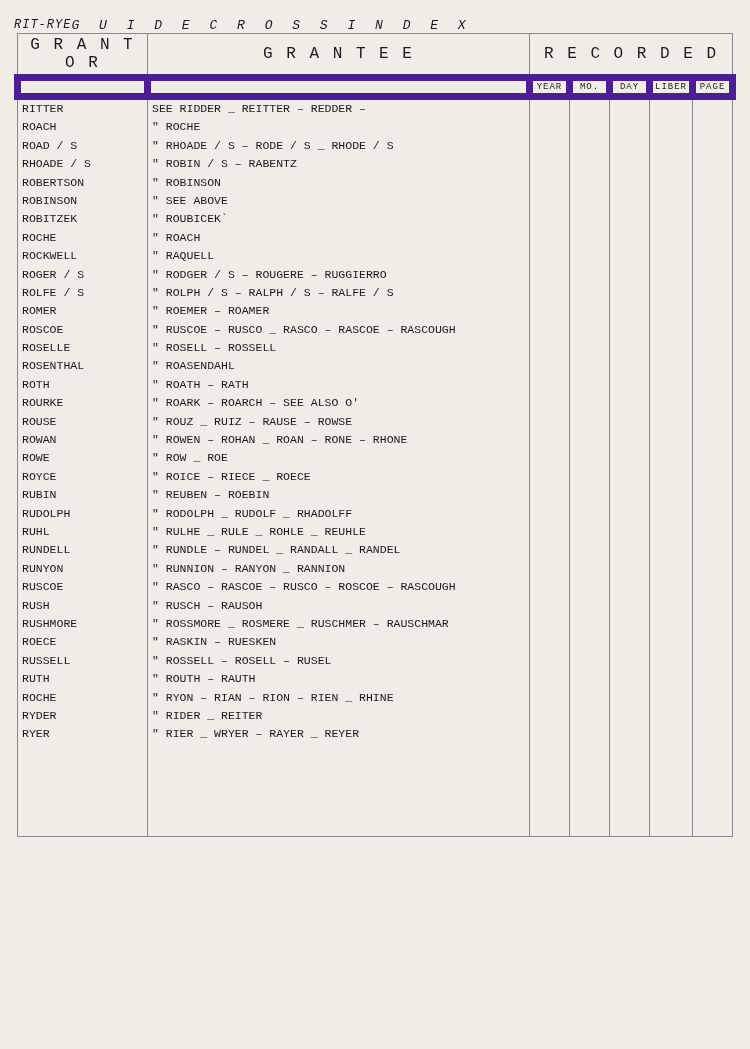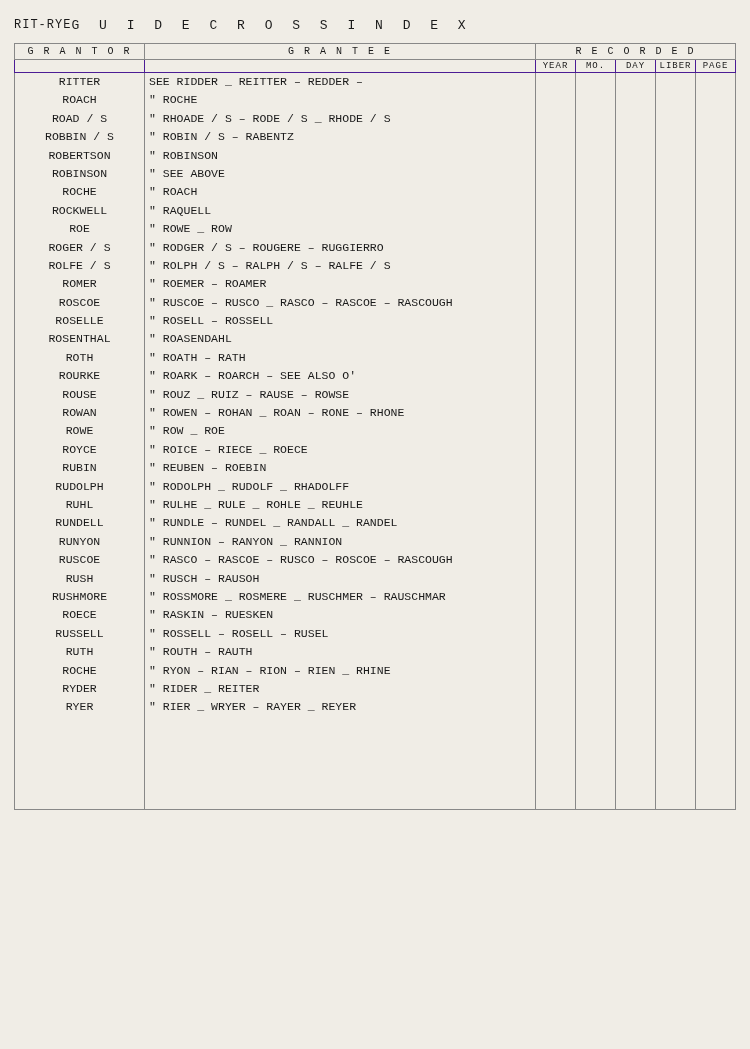--- a/index.html
+++ b/index.html
@@ -14,63 +14,63 @@
     .page {
       background: #f0ede6;
       width: 750px;
       min-height: 1049px;
       padding: 18px 14px 30px 14px;
       position: relative;
     }
     .page-title-row {
       display: flex;
       justify-content: space-between;
-      margin-bottom: 10px;
+      font-style: italic;
     }
     .page-id {
       font-size: 12px;
       letter-spacing: 1px;
     }
     .page-title {
       font-size: 13px;
       letter-spacing: 6px;
       text-align: left;
       flex: 1;
     }
     table.full {
       width: 100%;
       border-collapse: collapse;
     }
     .hdr-row th {
       border: 1px solid #888;
-      font-size: 10px;
+      font-size: 16px;
       letter-spacing: 2px;
       font-weight: normal;
       padding: 2px 4px;
       text-align: center;
     }
     .hdr-row2 th {
-      border: 1px solid #4c1d95;
+      border: 7px solid #4c1d95;
       font-size: 9px;
       letter-spacing: 1px;
       font-weight: normal;
       padding: 1px 2px;
       text-align: center;
     }
     .data-row td {
       border-left: 1px solid #888;
       border-right: 1px solid #888;
       font-size: 11.5px;
       padding: 0px 4px;
       line-height: 1.6;
     }
     .data-row:last-child td {
       border-bottom: 1px solid #888;
     }
-    .grantor-col { width: 130px; text-align: center; }
+    .grantor-col { width: 130px; }
     .rec-col { width: 40px; text-align: center; }
   </style>
 </head>
 <body>
 
 <div class="page">
   <div class="page-title-row">
     <span class="page-id">RIT-RYE</span>
     <span class="page-title">G U I D E   C R O S S   I N D E X</span>
     <span style="width:60px"></span>
@@ -115,21 +115,21 @@
         <tr class="data-row">
           <td class="grantor-col">ROAD / S</td>
           <td>" RHOADE / S – RODE / S _ RHODE / S</td>
           <td class="rec-col"></td>
           <td class="rec-col"></td>
           <td class="rec-col"></td>
           <td class="rec-col"></td>
           <td class="rec-col"></td>
         </tr>
         <tr class="data-row">
-          <td class="grantor-col">ROBBIN / S</td>
+          <td class="grantor-col">RHOADE / S</td>
           <td>" ROBIN / S – RABENTZ</td>
           <td class="rec-col"></td>
           <td class="rec-col"></td>
           <td class="rec-col"></td>
           <td class="rec-col"></td>
           <td class="rec-col"></td>
         </tr>
         <tr class="data-row">
           <td class="grantor-col">ROBERTSON</td>
           <td>" ROBINSON</td>
@@ -142,40 +142,40 @@
         <tr class="data-row">
           <td class="grantor-col">ROBINSON</td>
           <td>" SEE ABOVE</td>
           <td class="rec-col"></td>
           <td class="rec-col"></td>
           <td class="rec-col"></td>
           <td class="rec-col"></td>
           <td class="rec-col"></td>
         </tr>
         <tr class="data-row">
+          <td class="grantor-col">ROBITZEK</td>
+          <td>" ROUBICEK`</td>
+          <td class="rec-col"></td>
+          <td class="rec-col"></td>
+          <td class="rec-col"></td>
+          <td class="rec-col"></td>
+          <td class="rec-col"></td>
+        </tr>
+        <tr class="data-row">
           <td class="grantor-col">ROCHE</td>
           <td>" ROACH</td>
           <td class="rec-col"></td>
           <td class="rec-col"></td>
           <td class="rec-col"></td>
           <td class="rec-col"></td>
           <td class="rec-col"></td>
         </tr>
         <tr class="data-row">
           <td class="grantor-col">ROCKWELL</td>
           <td>" RAQUELL</td>
-          <td class="rec-col"></td>
-          <td class="rec-col"></td>
-          <td class="rec-col"></td>
-          <td class="rec-col"></td>
-          <td class="rec-col"></td>
-        </tr>
-        <tr class="data-row">
-          <td class="grantor-col">ROE</td>
-          <td>" ROWE _ ROW</td>
           <td class="rec-col"></td>
           <td class="rec-col"></td>
           <td class="rec-col"></td>
           <td class="rec-col"></td>
           <td class="rec-col"></td>
         </tr>
         <tr class="data-row">
           <td class="grantor-col">ROGER / S</td>
           <td>" RODGER / S – ROUGERE – RUGGIERRO</td>
           <td class="rec-col"></td>

